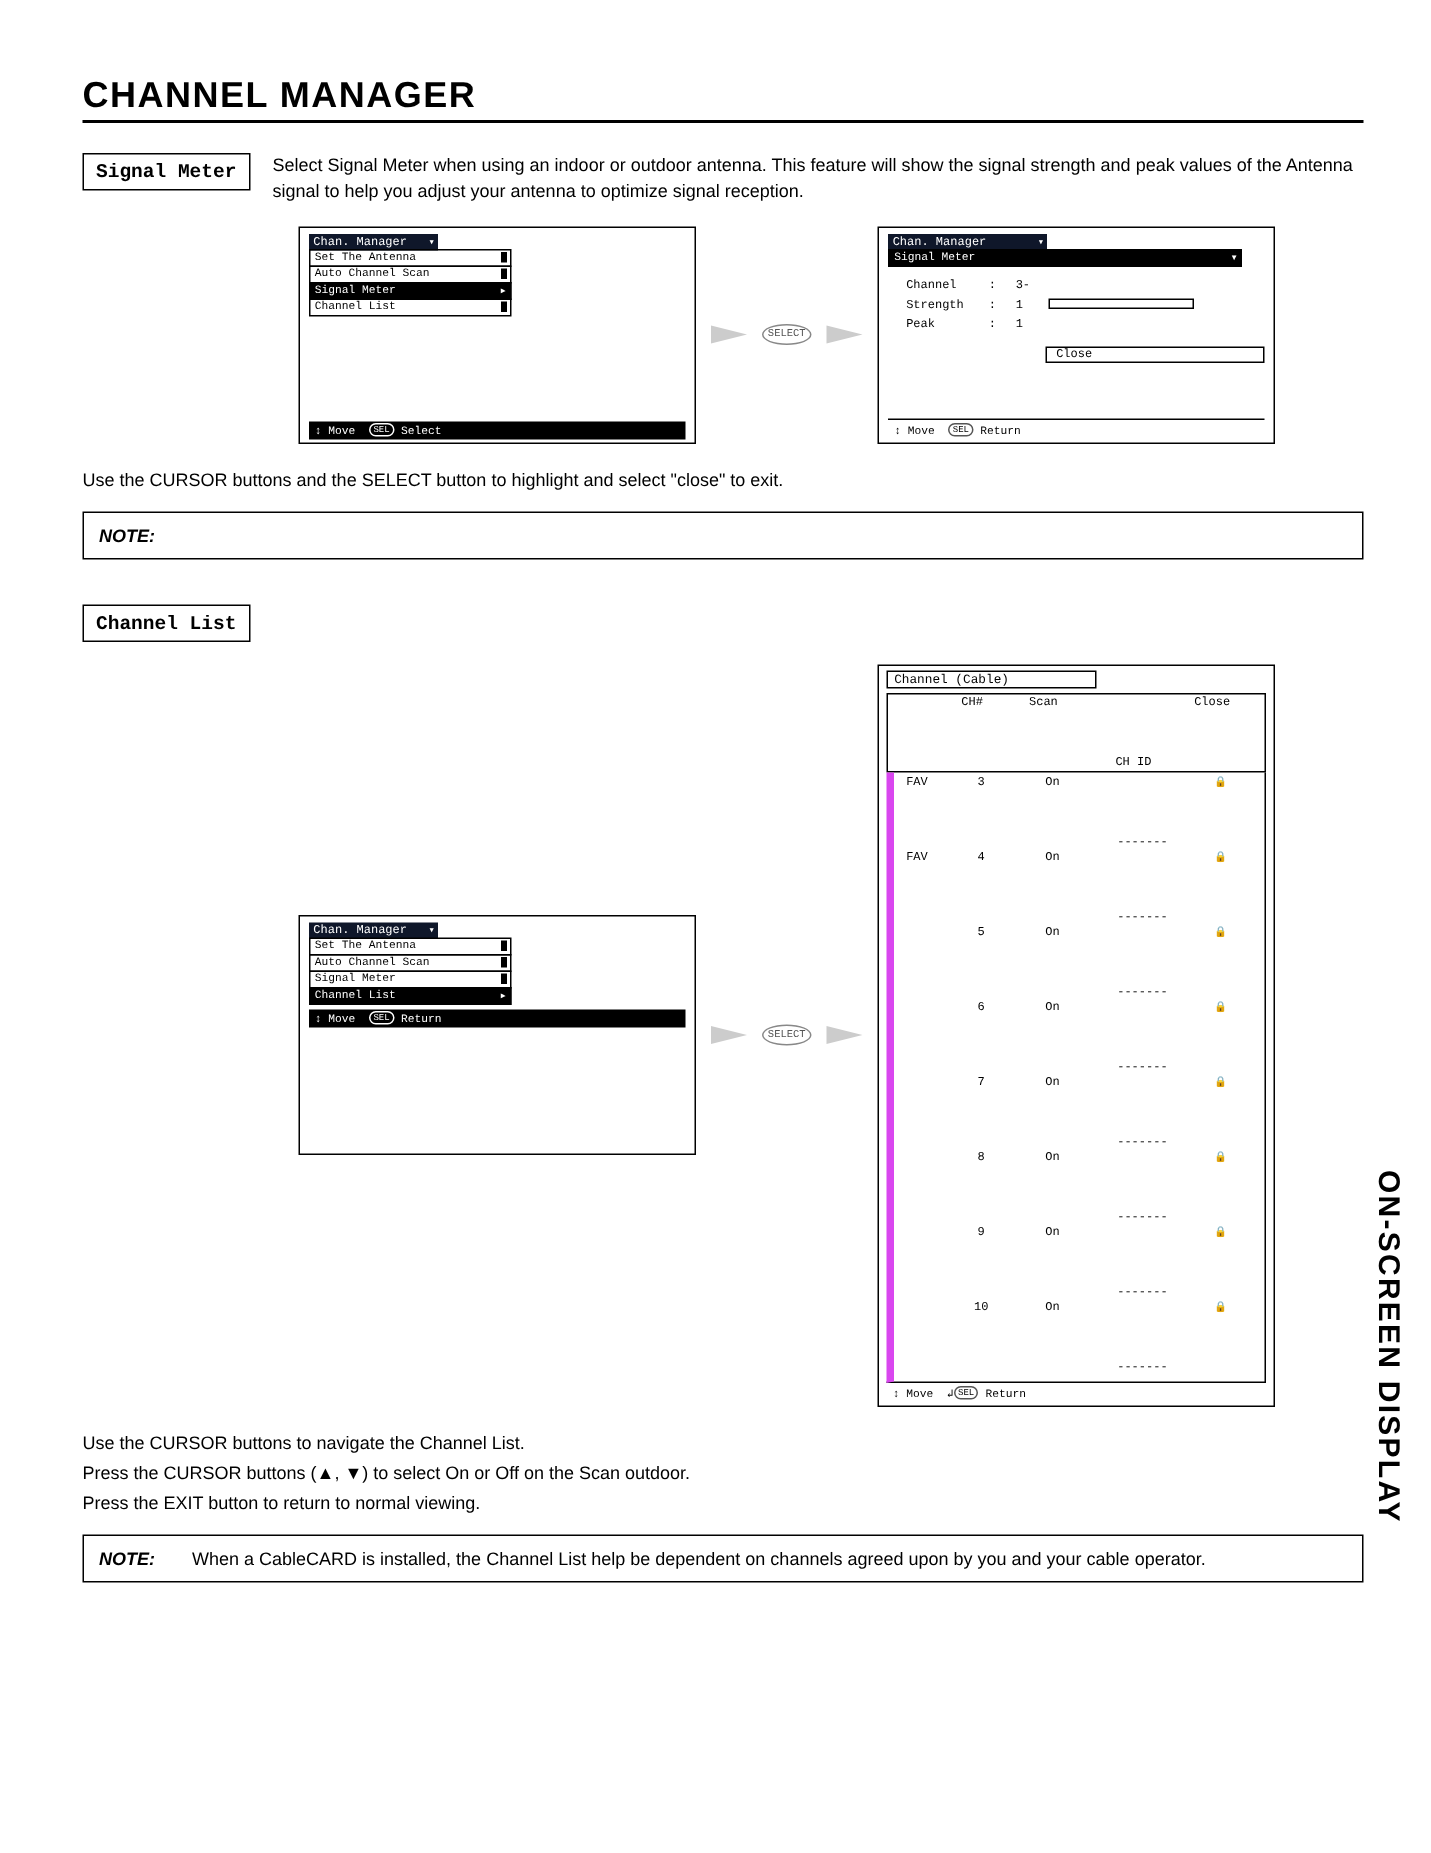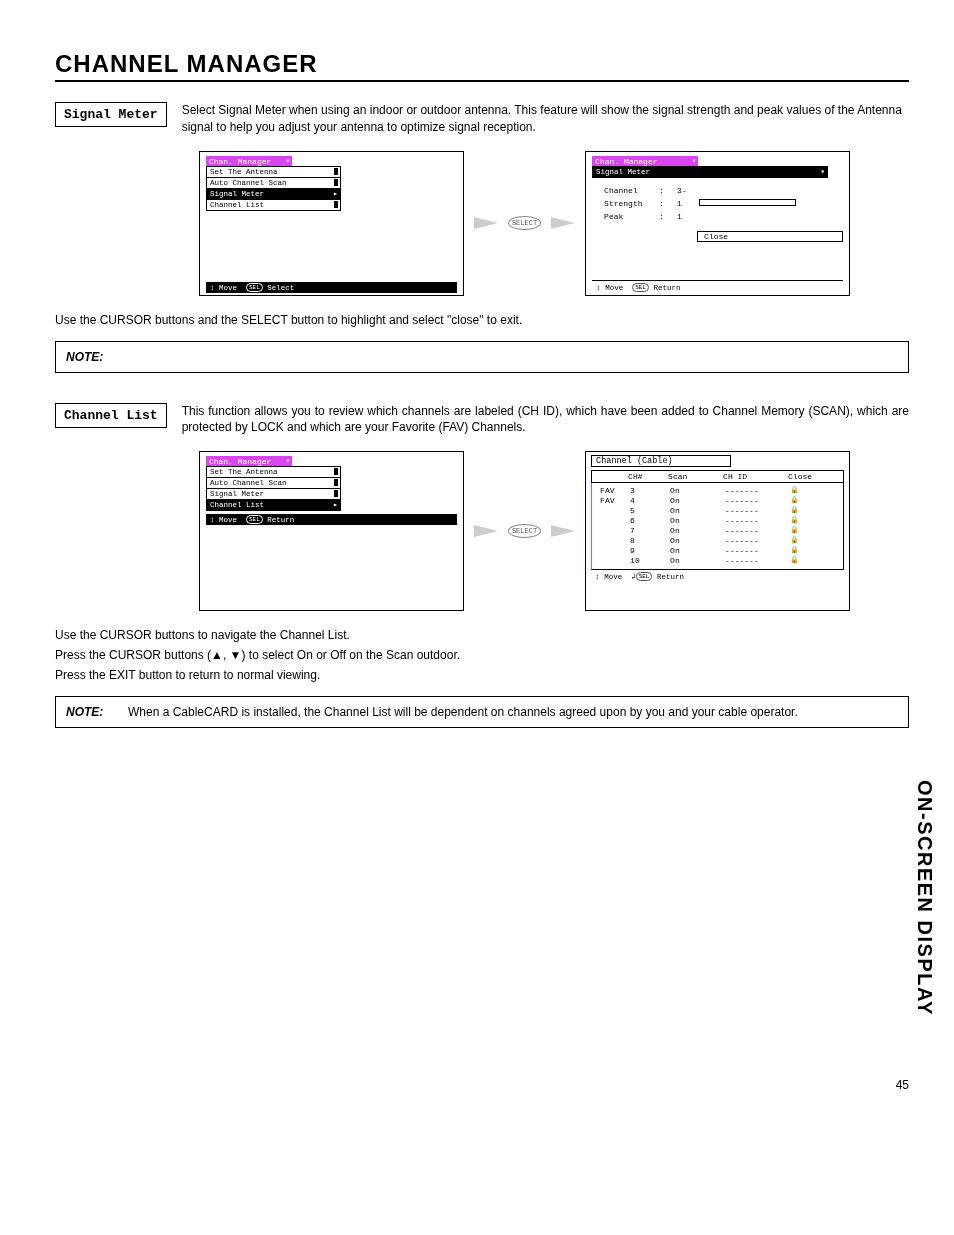--- a/index.html
+++ b/index.html
@@ -55,21 +55,21 @@
     font-family: "Courier New", monospace;
     font-size: 8px;
     padding: 4px 6px 2px 6px;
     position: relative;
     display: flex;
     flex-direction: column;
   }
   .screen.tall1 { min-height: 145px; }
   .screen.tall2 { min-height: 160px; }
   .menu-header {
-    background: #d946ef;
+    background: #0f172a;
     color: #fff;
     padding: 1px 3px;
     display: inline-block;
     position: relative;
     font-size: 8px;
   }
   .menu-header .dd {
     position: absolute;
     right: 2px;
     top: 1px;
@@ -179,27 +179,27 @@
     font-weight: bold;
     font-style: italic;
     min-width: 50px;
   }
   .chlist-head {
     display: flex;
     border: 1px solid #000;
     padding: 1px 0;
     margin-top: 2px;
   }
-  .chlist-head > div, .chlist-row > div { }
+  .chlist-head > div, .chlist-row > div { text-align: center; }
   .col-fav { width: 30px; text-align:left; padding-left: 6px; }
   .col-ch { width: 40px; }
   .col-scan { width: 55px; }
-  .col-id { width: 65px; }
+  .col-id { width: 65px; margin-top: 40px; }
   .col-lock { width: 40px; }
-  .chlist-body { border-left: 1px solid #d946ef; border-right:1px solid #000; border-bottom:1px solid #000; padding: 2px 0 4px 0;}
+  .chlist-body { border-left: 5px solid #d946ef; border-right:1px solid #000; border-bottom:1px solid #000; padding: 2px 0 4px 0;}
   .chlist-row { display: flex; padding: 0.5px 0; }
   .side-label {
     position: absolute;
     right: 18px;
     top: 780px;
     writing-mode: vertical-rl;
     font-size: 20px;
     font-weight: bold;
     letter-spacing: 1.5px;
     font-family: Arial, sans-serif;
@@ -281,21 +281,20 @@
 </div>
 
 <div class="body-text">Use the CURSOR buttons and the SELECT button to highlight and select "close" to exit.</div>
 
 <div class="note-box">
   <div class="note-lbl">NOTE:</div>
 </div>
 
 <div class="section-row">
   <div class="section-label">Channel List</div>
-  <div class="section-text" style="text-align:justify">This function allows you to review which channels are labeled (CH ID), which have been added to Channel Memory (SCAN), which are protected by LOCK and which are your Favorite (FAV) Channels.</div>
 </div>
 
 <div class="screens-row">
 
   <div class="screen tall2">
     <div class="menu-header" style="width:80px"><span>Chan. Manager</span><span class="dd">▾</span></div>
     <div class="menu-item"><span>Set The Antenna</span><span class="indicator"></span></div>
     <div class="menu-item"><span>Auto Channel Scan</span><span class="indicator"></span></div>
     <div class="menu-item"><span>Signal Meter</span><span class="indicator"></span></div>
     <div class="menu-item sel"><span>Channel List</span><span class="arrow-r">▸</span></div>
@@ -377,17 +376,17 @@
     <div style="font-size:7.5px;padding:2px 4px 0 4px">↕ <span>Move</span>&nbsp;&nbsp;↲<span class="sel-oval">SEL</span> <span>Return</span></div>
   </div>
 </div>
 
 <div class="body-text" style="margin-bottom:2px">Use the CURSOR buttons to navigate the Channel List.</div>
 <div class="body-text" style="margin:2px 0">Press the CURSOR buttons (▲, ▼) to select On or Off on the Scan outdoor.</div>
 <div class="body-text" style="margin-top:2px">Press the EXIT button to return to normal viewing.</div>
 
 <div class="note-box">
   <div class="note-lbl">NOTE:</div>
-  <div style="text-align:justify">When a CableCARD is installed, the Channel List will be dependent on channels agreed upon by you and your cable operator.</div>
+  <div style="text-align:justify">When a CableCARD is installed, the Channel List help be dependent on channels agreed upon by you and your cable operator.</div>
 </div>
 
 <div class="side-label">ON-SCREEN DISPLAY</div>
 <div class="pagenum">45</div>
 
 </body></html>

